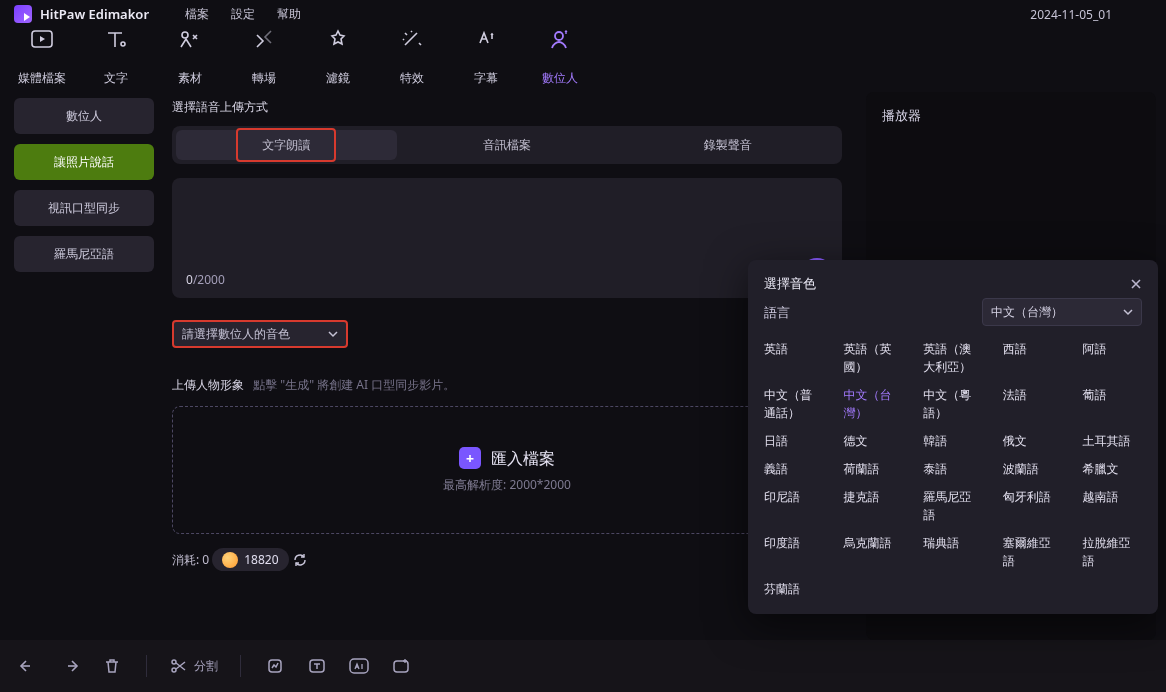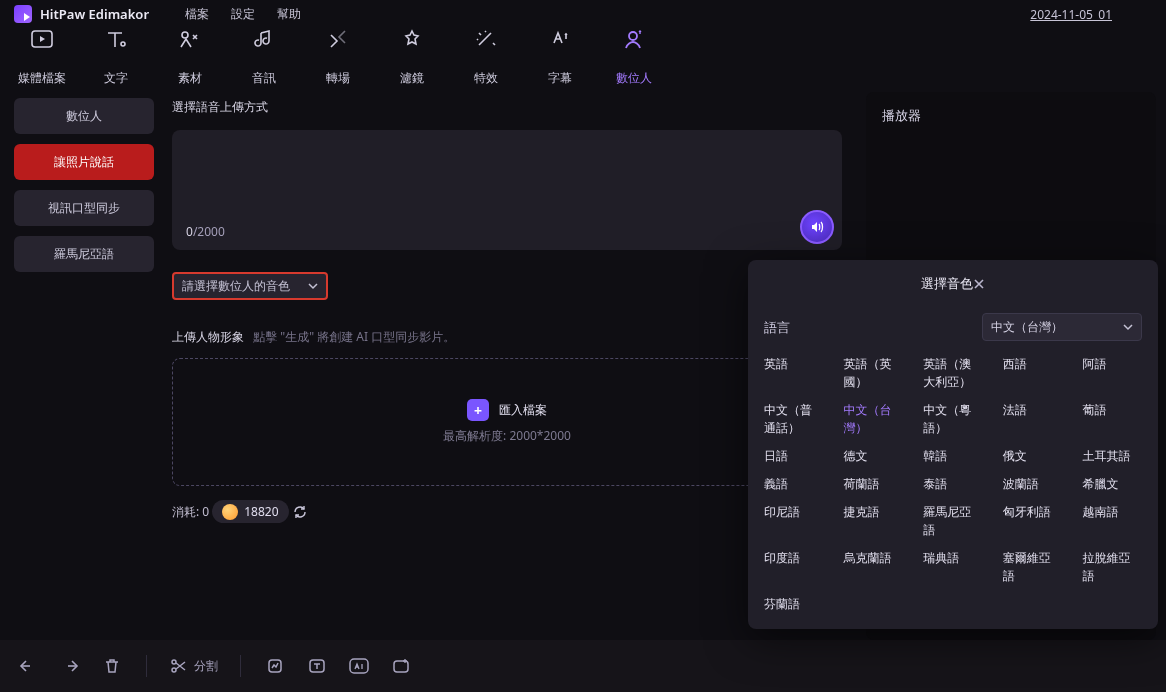--- a/index.html
+++ b/index.html
@@ -22,71 +22,71 @@
     color:var(--text); width:1166px; height:692px; overflow:hidden;
     font-size:13px; position:relative;
   }
 
   
   .titlebar{height:28px; display:flex; align-items:center; padding:11px 14px;}
   .logo{width:18px;height:18px;background:linear-gradient(135deg,#7b3fff,#a066ff);border-radius:4px;margin-right:8px;position:relative;}
   .logo:after{content:"";position:absolute;right:2px;bottom:2px;width:0;height:0;border-left:6px solid white;border-top:4px solid transparent;border-bottom:4px solid transparent;}
   .appname{font-weight:600;font-size:13px;color:#eceaf5;}
   .menus{display:flex;gap:22px;margin-left:36px;color:#c7c4d6;font-size:12px;}
-  .ts{margin-left:auto;color:#c7c4d6;font-size:12px;padding-right:40px;text-decoration:underline;}
+  .ts{margin-left:auto;color:#c7c4d6;font-size:12px;padding-right:40px;}
 
   
   .ribbon{height:64px;display:flex;align-items:center;padding:0 10px;gap:10px;}
   .tool{width:64px;height:54px;display:flex;flex-direction:column;align-items:center;justify-content:flex-end;gap:20px;color:#d0cddf;font-size:12px;border-radius:6px;}
   .tool.active{color:var(--accent);}
   .tool .ico{width:24px;height:24px;display:flex;align-items:center;justify-content:center;}
 
   
   .workspace{display:flex;gap:0;padding:0 10px 0 14px;height:calc(100% - 28px - 64px - 52px);}
   .left-col{width:140px;display:flex;flex-direction:column;gap:10px;padding-top:6px;}
   .left-item{height:36px;background:var(--panel3);border-radius:6px;display:flex;align-items:center;justify-content:center;color:#d0cddf;font-size:12px;}
-  .left-item.active{background:#b91c1c;color:#fff;}
+  .left-item.active{background:#4d7c0f;color:#fff;}
 
   .center{flex:1;padding:6px 14px 0 18px;max-width:702px;}
   .section-title{color:#d7d4e4;font-size:12px;margin-bottom:10px;}
 
   .tabs{display:flex;align-items:center;background:var(--panel2);border-radius:8px;height:38px;padding:4px;}
   .tab{flex:1;text-align:center;font-size:12px;color:#c4c1d2;display:flex;align-items:center;justify-content:center;}
   .tab.active{background:var(--panel4);border-radius:6px;height:30px;}
   .red-ring{border:2px solid var(--highlight);border-radius:4px;padding:6px 24px;display:inline-block;}
 
   .script-box{margin-top:14px;background:var(--panel2);border-radius:8px;padding:12px 14px 10px;position:relative;height:120px;}
   .script-ph{color:#76728a;font-size:12px;}
   .counter{position:absolute;left:14px;bottom:10px;color:#a49fb9;font-size:12px;}
   .counter .cur{color:#d7d4e4;}
   .play-btn{position:absolute;right:8px;bottom:6px;width:34px;height:34px;border-radius:50%;border:2px solid #8a5bff;display:flex;align-items:center;justify-content:center;background:radial-gradient(circle at 40% 40%, #6e43ff, #4a2bb8);}
 
   .voice-row{margin-top:22px;}
-  .voice-select{display:inline-flex;align-items:center;justify-content:space-between;width:156px;height:28px;background:var(--panel3);border:2px solid var(--highlight);border-radius:4px;padding:0 8px;color:#c5c2d5;font-size:12px;}
+  .voice-select{display:inline-flex;align-items:center;justify-content:space-between;width:176px;height:28px;background:var(--panel3);border:2px solid var(--highlight);border-radius:4px;padding:0 8px;color:#c5c2d5;font-size:12px;}
 
   .upload-title{margin-top:28px;color:#d7d4e4;font-size:12px;}
   .upload-title .hint{color:#77738a;margin-left:6px;}
   .dropzone{margin-top:12px;border:1px dashed #4c4762;border-radius:8px;height:128px;display:flex;flex-direction:column;align-items:center;justify-content:center;gap:6px;}
   .dz-row{display:flex;align-items:center;gap:10px;color:#e6e3f3;font-size:14px;}
   .plus-badge{width:22px;height:22px;background:var(--accent2);border-radius:5px;display:flex;align-items:center;justify-content:center;color:#fff;font-weight:700;}
-  .dz-text{font-size:12px;}
+  .dz-text{font-size:16px;}
   .dz-hint{color:#7e7a91;font-size:12px;}
 
   .credits{margin-top:14px;display:flex;align-items:center;gap:3px;color:#c0bccf;font-size:12px;}
   .credit-pill{display:flex;align-items:center;gap:6px;background:var(--panel3);border-radius:14px;padding:3px 10px;color:#e0ddee;}
   .coin{width:16px;height:16px;border-radius:50%;background:radial-gradient(circle at 35% 35%, #ffd37a, #ff9a2e);display:inline-block;}
   .refresh{width:16px;height:16px;display:flex;align-items:center;justify-content:center;color:#c9c6da;cursor:pointer;}
 
   
   .right-col{width:290px;margin-left:10px;}
   .player{background:#0d0c10;border-radius:8px;height:100%;padding:14px 16px;color:#d9d6e8;font-size:13px;}
 
   
   .popup{position:absolute;right:8px;top:260px;width:410px;background:#211f29;border-radius:8px;box-shadow:0 10px 40px rgba(0,0,0,.55);padding:14px 16px 16px;z-index:50;}
-  .popup-head{display:flex;align-items:center;justify-content:center;margin-bottom:20px;}
+  .popup-head{display:flex;align-items:center;justify-content:space-between;margin-bottom:5px;}
   .popup-title{color:#eae8f4;font-size:13px;}
   .close-x{color:#bab6ce;cursor:pointer;font-size:14px;}
   .lang-row{display:flex;align-items:center;justify-content:space-between;margin-bottom:14px;}
   .lang-label{color:#cfcbe0;}
   .lang-select{display:flex;align-items:center;justify-content:space-between;width:160px;height:28px;background:#2c2936;border:1px solid #3b384a;border-radius:4px;padding:0 8px;color:#d6d3e5;font-size:12px;}
   .lang-grid{display:grid;grid-template-columns:repeat(5,1fr);column-gap:20px;row-gap:10px;}
   .lang-item{color:#e3e0ef;font-size:12px;}
   .lang-item.active{color:var(--accent);}
 
   
@@ -138,29 +138,20 @@
           <circle cx="6" cy="6" r="3"></circle>
           <path d="M2 18l5-8 5 8"></path>
           <path d="M14 6l4 4M18 6l-4 4"></path>
         </svg>
       </div>
     <span>素材</span>
   </div>
   <div class="tool">
     <div class="ico">
         <svg width="22" height="20" viewBox="0 0 22 20" fill="none" stroke="currentColor" stroke-width="1.6">
-          <path d="M8 4v10a3 3 0 1 1-2-2.8"></path>
-          <path d="M8 4l8-2v10a3 3 0 1 1-2-2.8"></path>
-        </svg>
-      </div>
-    <span>音訊</span>
-  </div>
-  <div class="tool">
-    <div class="ico">
-        <svg width="22" height="20" viewBox="0 0 22 20" fill="none" stroke="currentColor" stroke-width="1.6">
           <path d="M4 6l6 6-6 6"></path>
           <path d="M18 2l-6 6 6 6" opacity=".5"></path>
         </svg>
       </div>
     <span>轉場</span>
   </div>
   <div class="tool">
     <div class="ico">
         <svg width="22" height="20" viewBox="0 0 22 20" fill="none" stroke="currentColor" stroke-width="1.6">
           <path d="M11 2l2 4 4 1-3 3 1 5-4-2-4 2 1-5-3-3 4-1z"></path>
@@ -211,20 +202,31 @@
         <span>視訊口型同步</span>
       </div>
     <div class="left-item">
         <span>羅馬尼亞語</span>
       </div>
   </div>
 
   <div class="center">
     <div class="section-title">選擇語音上傳方式</div>
 
+    <div class="tabs">
+      <div class="tab active">
+        <span class="red-ring"><span>文字朗讀</span></span>
+      </div>
+      <div class="tab">
+          <span>音訊檔案</span>
+        </div>
+      <div class="tab">
+          <span>錄製聲音</span>
+        </div>
+    </div>
 
     <div class="script-box">
       <div class="counter"><span class="cur">0</span><span>/2000</span></div>
       <div class="play-btn">
         <svg width="14" height="14" viewBox="0 0 14 14">
             <path d="M2 5v4h2l3 3V2L4 5H2z" fill="#fff"></path>
             <path d="M9 4c1 1 1 5 0 6M11 2c2 2 2 8 0 10" stroke="#fff" stroke-width="1.3" fill="none"></path>
           </svg>
       </div>
     </div>

